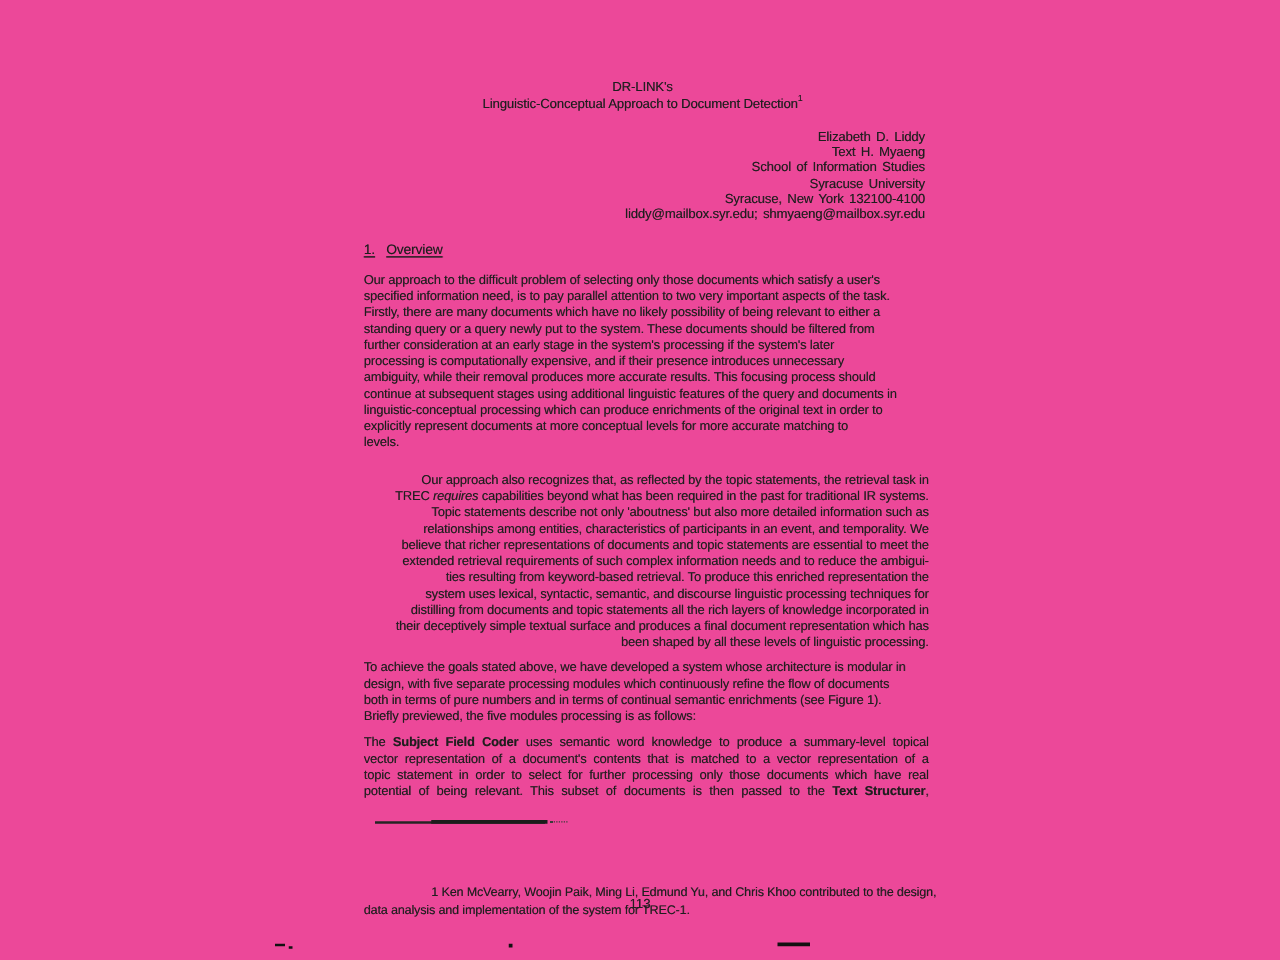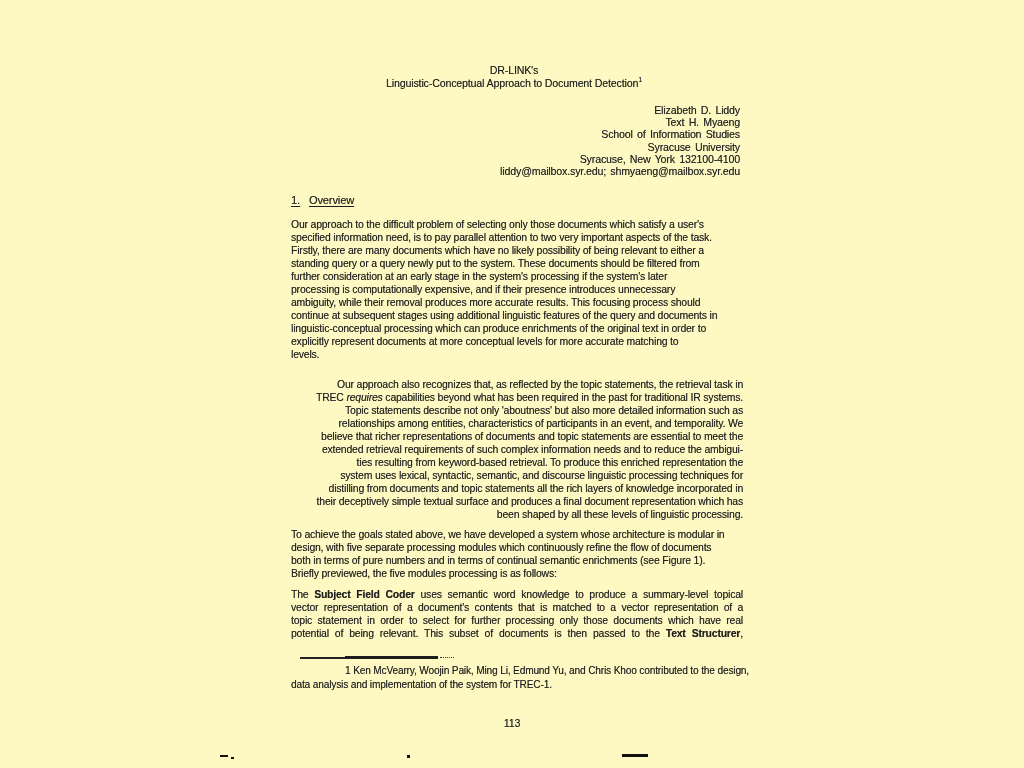--- a/index.html
+++ b/index.html
@@ -1,20 +1,20 @@
 <!DOCTYPE html>
 <html><head>
 <meta charset="utf-8">
 <style>
   html, body { margin: 0; padding: 0; background: #ffffff; }
   .page {
     position: relative;
     width: 1024px;
     height: 768px;
-    background: #fef9c3;
+    background: #ec4899;
     font-family: "Liberation Sans", sans-serif;
     color: #1e1e1e;
     overflow: hidden;
     text-shadow: 0.25px 0 0 rgba(30,30,30,0.55);
   }
   .abs { position: absolute; }
 
   
   .title-block {
     left: 288px; top: 64px; width: 452px;
@@ -65,21 +65,21 @@
   
   .footnote-rule  { left: 300px; top: 657px; width: 136px; height: 1.5px; background: #242424; }
   .footnote-rule2 { left: 345px; top: 655.5px; width: 93px; height: 3px; background: #1c1c1c; }
   .footnote-dots  { left: 440px; top: 657px; width: 14px; height: 1px; border-top: 1.5px dotted #3a3a3a; }
   .footnote {
     left: 291px; top: 664px; width: 452px;
     font-size: 10px; line-height: 13.5px;
     letter-spacing: -0.1px;
   }
   .footnote .tline { white-space: nowrap; }
-  .footnote .tline:first-child { text-indent: 54px; }
+  .footnote .tline:first-child { text-indent: 54px; margin-top: 44px; }
 
   
   .page-number {
     left: 288px; top: 717px; width: 448px;
     text-align: center;
     font-size: 10.5px;
   }
 
   
   .art { background: #111; }

